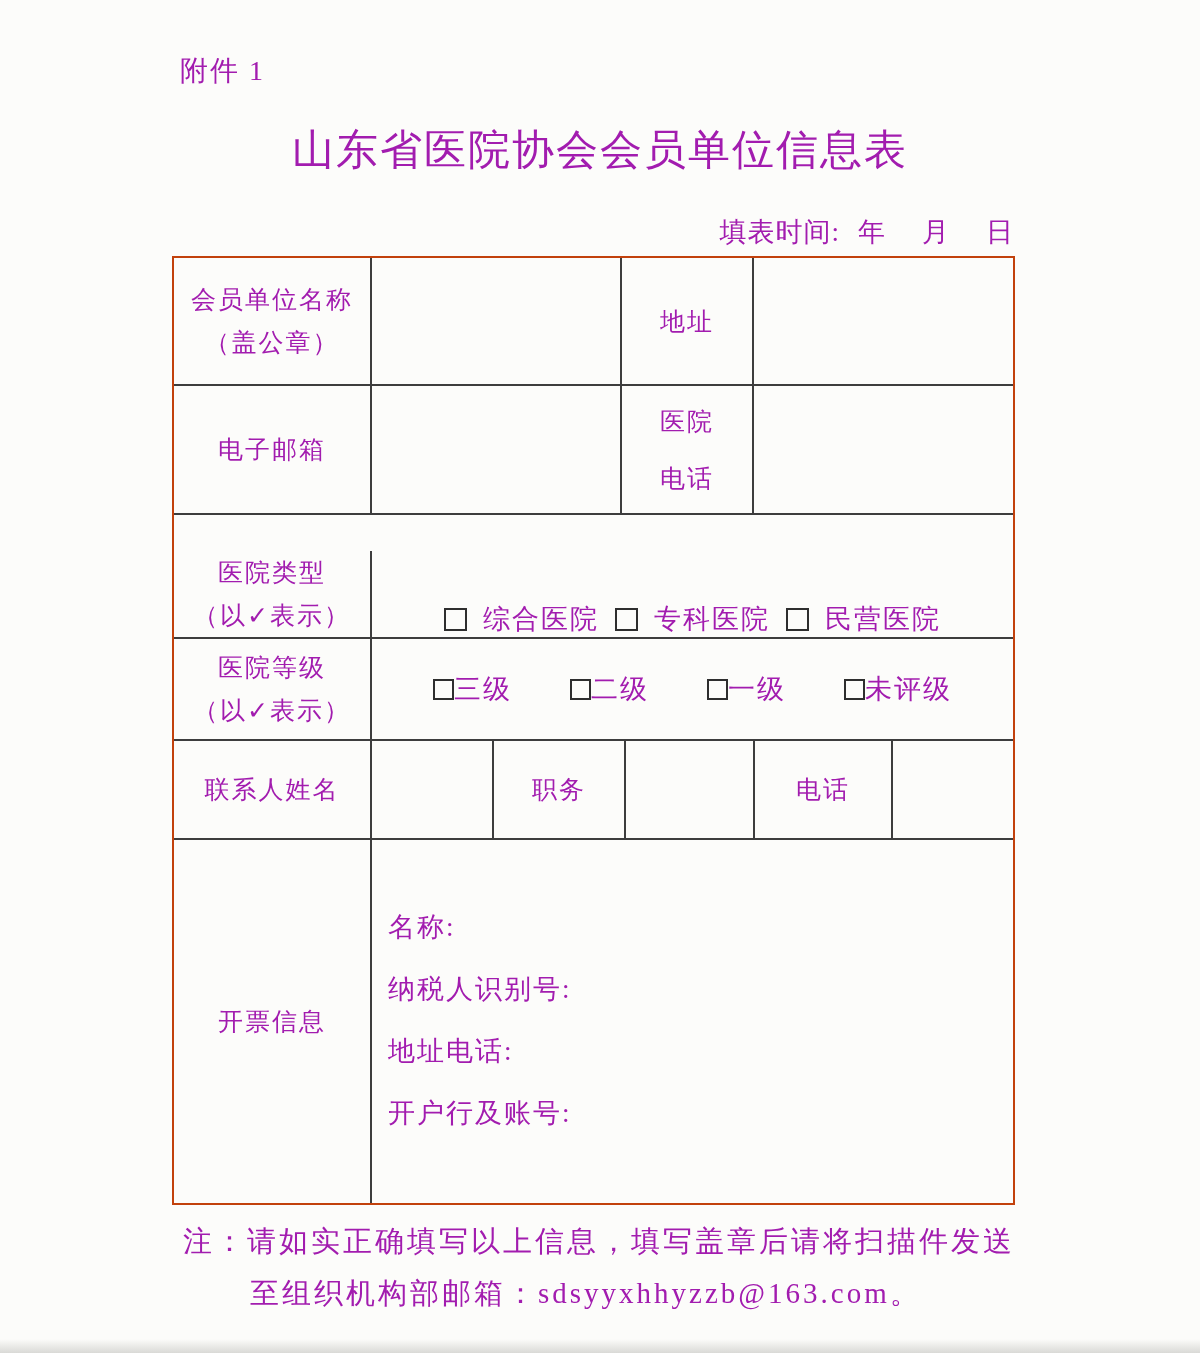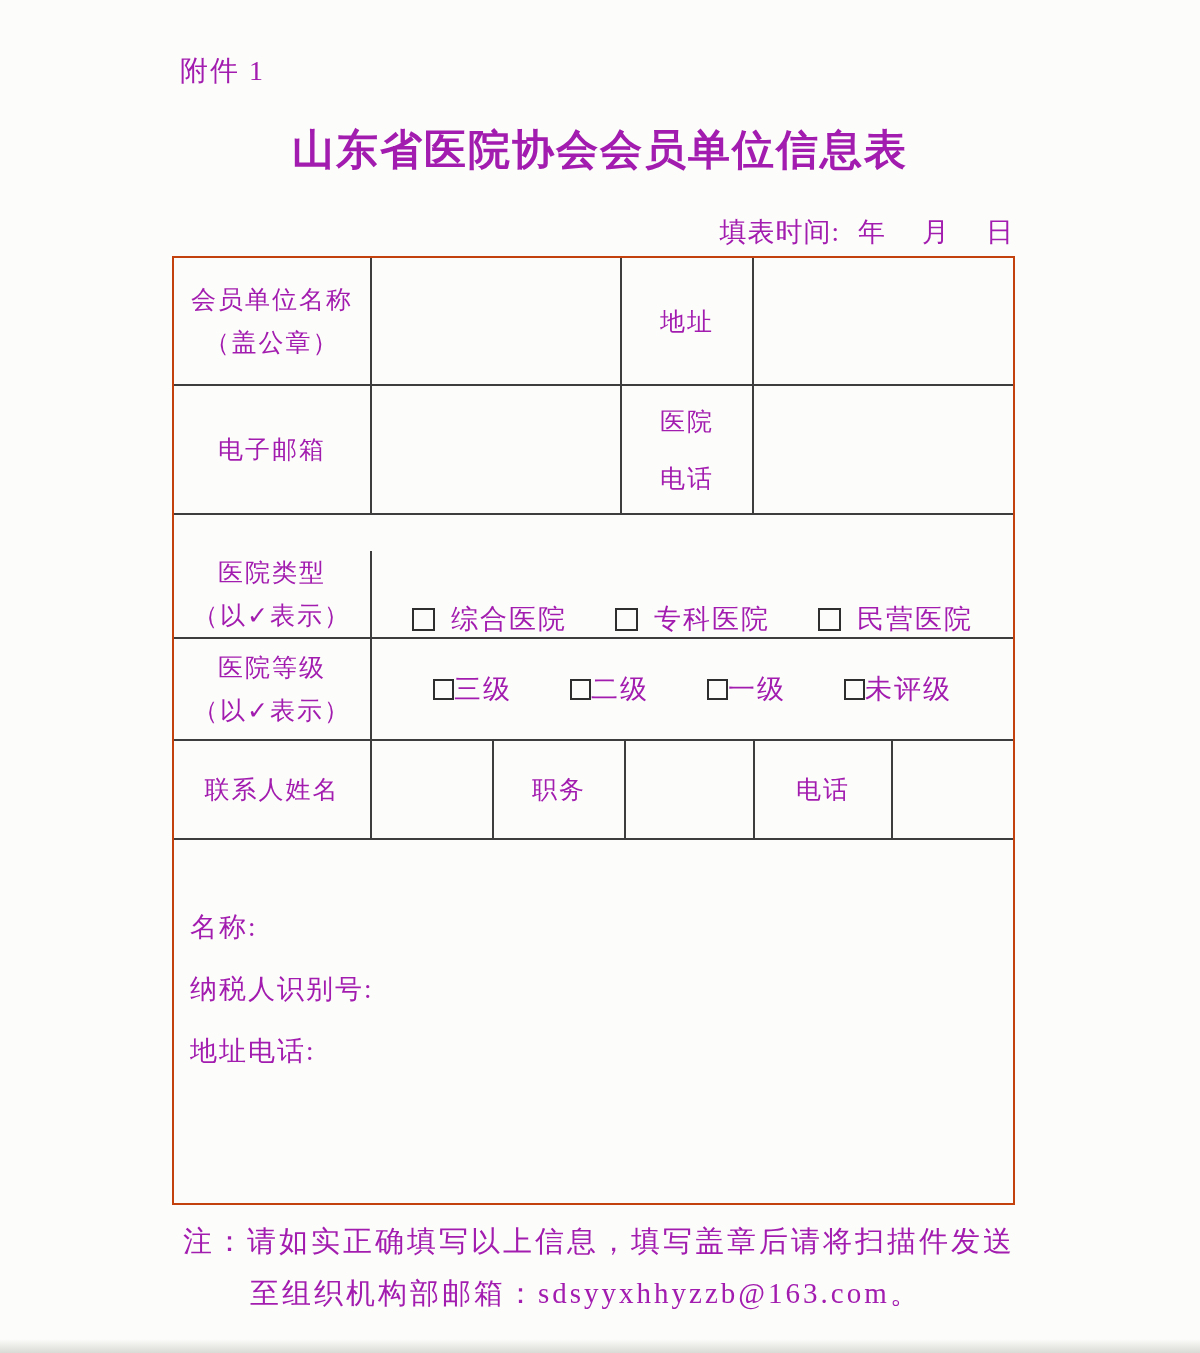--- a/index.html
+++ b/index.html
@@ -25,21 +25,21 @@
     position: absolute;
     left: 180px; top: 52px;
     font-size: 28px;
     letter-spacing: 2px;
   }
   .title {
     position: absolute;
     left: 0; right: 0; top: 122px;
     text-align: center;
     font-size: 42px;
-    font-weight: 700;
+    font-weight: 400;
     letter-spacing: 2px;
   }
   .date-line {
     position: absolute;
     top: 214px; right: 186px;
     font-size: 27px;
     letter-spacing: 1px;
     white-space: nowrap;
   }
   .date-line .gap-s { display: inline-block; width: 18px; }
@@ -79,21 +79,21 @@
   .w-r5b { width: 132px; }
   .w-r5c { width: 129px; }
   .w-r5d { width: 138px; }
   .two-line { line-height: 43px; }
   .spread-line { line-height: 57px; }
 
   .options-row {
     flex-direction: row;
     justify-content: center;
     align-items: center;
-    gap: 48px;
+    gap: 16px;
     font-size: 27px;
     letter-spacing: 2px;
   }
   .options-row.tight { gap: 58px; }
   .opt { display: flex; align-items: center; gap: 16px; }
   .opt.tight { gap: 0; }
   .checkbox {
     display: inline-block;
     width: 23px; height: 23px;
     border: 2px solid #2e2e2e;
@@ -216,24 +216,28 @@
         <div>职务</div>
       </div>
       <div class="cell w-r5c"></div>
       <div class="cell w-r5d">
         <div>电话</div>
       </div>
       <div class="cell fill"></div>
     </div>
 
     <div class="t-row">
+      <div class="cell w-label">
+        <div>开票信息</div>
+      </div>
       <div class="cell fill invoice-cell">
         <div>名称:</div>
         <div>纳税人识别号:</div>
         <div>地址电话:</div>
+        <div>开户行及账号:</div>
       </div>
     </div>
 
   </div>
 
   <div class="note note-1">注：请如实正确填写以上信息，填写盖章后请将扫描件发送</div>
   <div class="note note-2">至组织机构部邮箱：sdsyyxhhyzzb@163.com。</div>
 
   <div class="scan-band"></div>
 </div>

